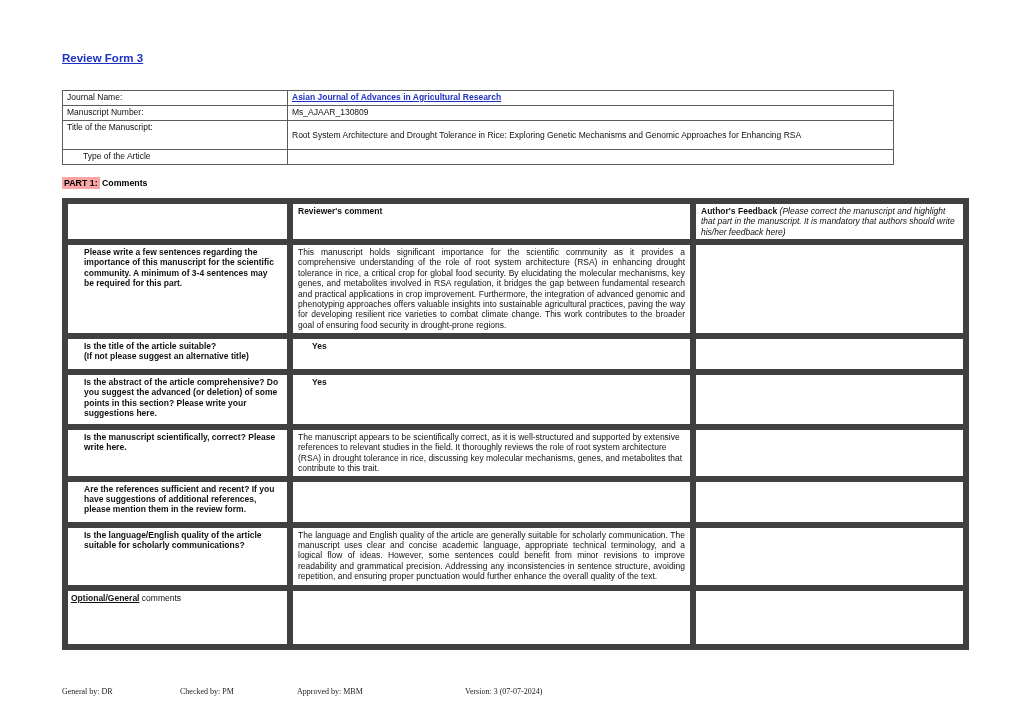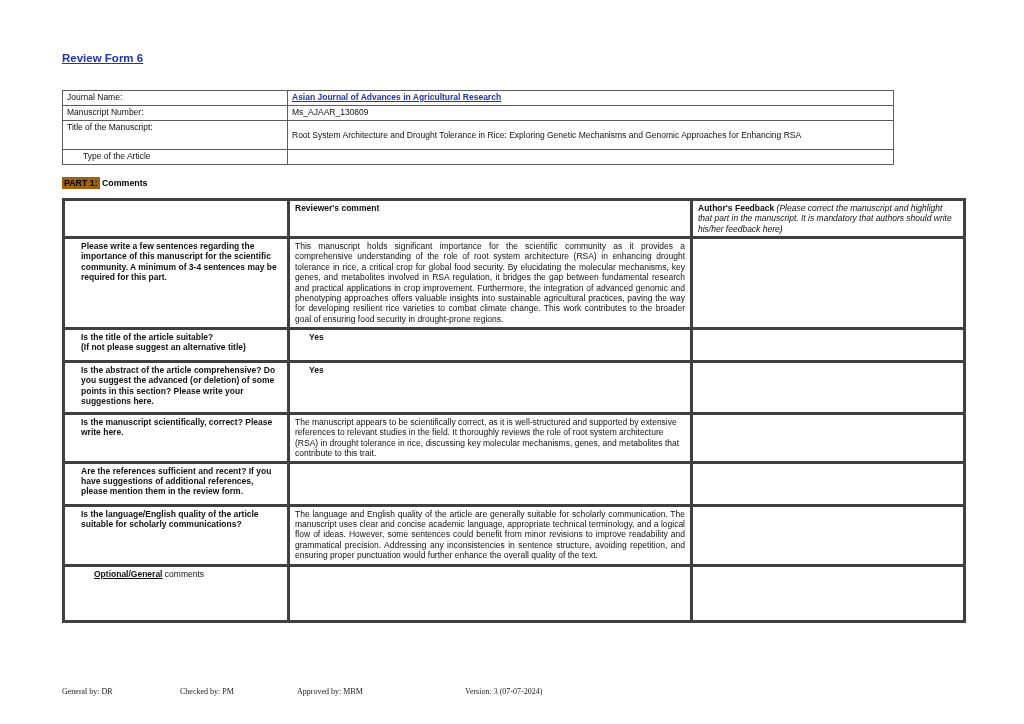--- a/index.html
+++ b/index.html
@@ -31,68 +31,68 @@
   .meta-value{font-weight:normal;}
   .journal-link{
     font-weight:bold;color:#1e32c2;text-decoration:underline;cursor:pointer;
   }
   .title-value-cell{vertical-align:middle !important;}
   
   .part-heading{
     position:absolute;left:62px;top:178px;
     font-size:8.8px;font-weight:bold;color:#000;
   }
-  .part-highlight{background:#a16207;padding:1px 2px;}
+  .part-highlight{background:#fca5a5;padding:1px 2px;}
   
   .comments-table{
     position:absolute;left:62px;top:198px;width:901px;
     font-size:8.5px;
   }
   .comments-table td{
-    border:3px solid #404040;vertical-align:top;
+    border:6px solid #404040;vertical-align:top;
     padding:2px 5px;line-height:1.22;
   }
   .comments-table col.c1{width:225px;}
   .comments-table col.c2{width:403px;}
   .comments-table col.c3{width:273px;}
   tr.r-head td{height:26px;}
   tr.r1 td{height:84px;}
   tr.r2 td{height:26px;}
   tr.r3 td{height:45px;}
   tr.r4 td{height:41px;}
   tr.r5 td{height:36px;}
   tr.r6 td{height:53px;}
   tr.r7 td{height:49px;}
   .question-cell{
     font-weight:bold;padding-left:16px !important;padding-right:8px !important;
     white-space:pre-line;
   }
   .optional-cell{font-weight:normal;padding-left:3px !important;}
-  .optional-emphasis{font-weight:bold;text-decoration:underline;margin-left:26px;}
+  .optional-emphasis{font-weight:bold;text-decoration:underline;}
   .col-header{font-weight:bold;}
   .feedback-note{font-style:italic;font-weight:normal;}
   .para{text-align:left;}
   .para.justify{text-align:justify;}
   .yes-answer{font-weight:bold;display:inline-block;padding-left:14px;}
   
   .footer{
     position:absolute;left:0;top:687px;width:1024px;
     font-family:"Liberation Serif","DejaVu Serif",serif;
     font-size:8px;color:#222;
   }
   .footer span{position:absolute;white-space:nowrap;}
   .footer .f1{left:62px;}
   .footer .f2{left:180px;}
   .footer .f3{left:297px;}
   .footer .f4{left:465px;}
 </style>
 </head>
 <body>
 
-<div class="page-title">Review Form 6</div>
+<div class="page-title">Review Form 3</div>
 
 <table class="meta-table">
   <colgroup>
       <col class="c1">
       <col>
     </colgroup>
   <tbody>
       <tr class="mr1">
     <td>Journal Name:</td>
     <td><span class="journal-link">Asian Journal of Advances in Agricultural Research</span></td>

